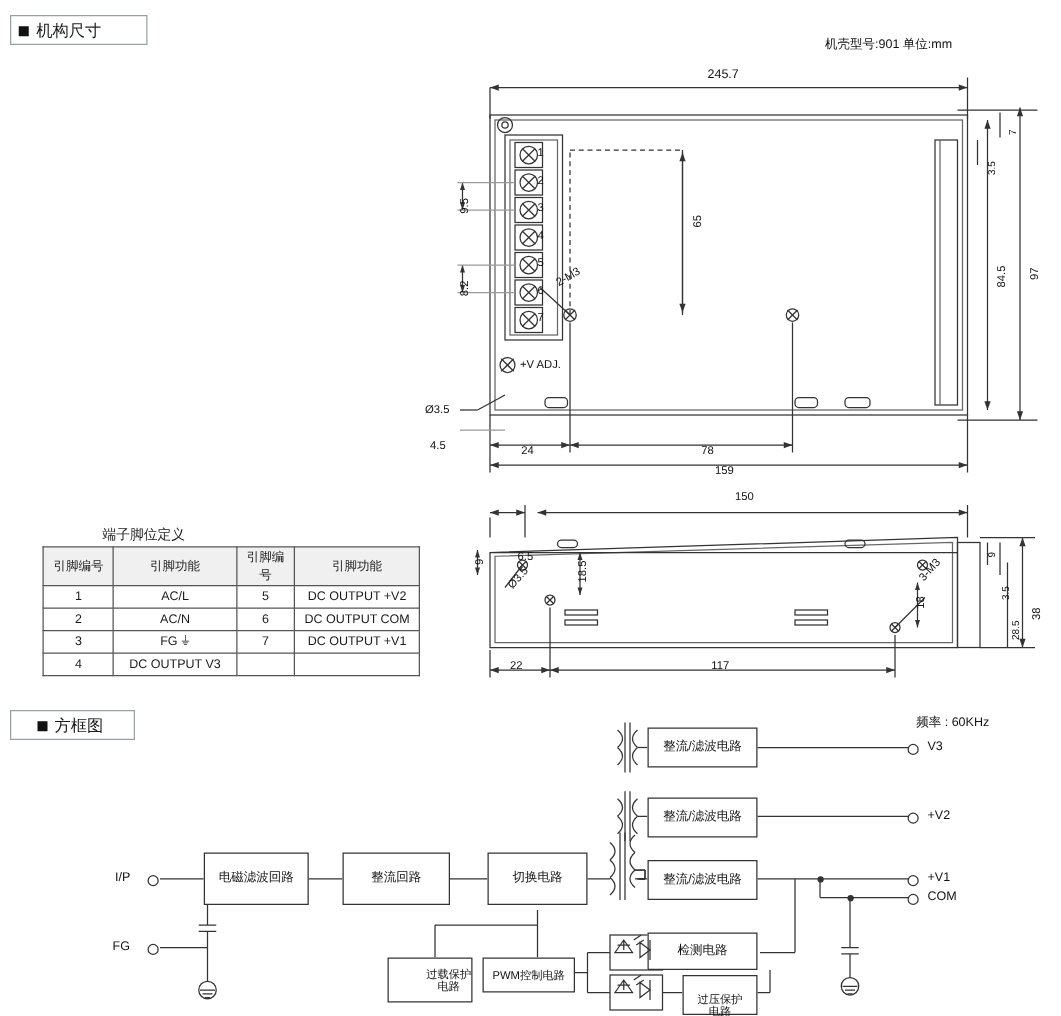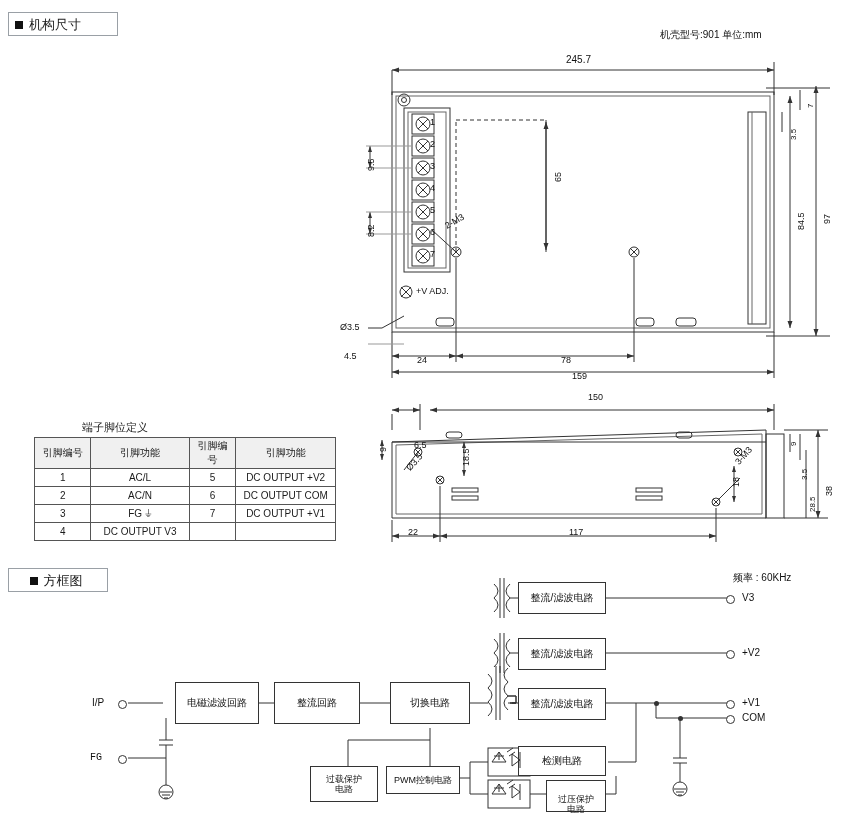--- a/index.html
+++ b/index.html
@@ -465,41 +465,41 @@
     <line x1="348" y1="170" x2="430" y2="170"></line>
 
     <line x1="546" y1="224" x2="530" y2="224"></line>
     <line x1="604" y1="224" x2="616" y2="224"></line>
     <line x1="616" y1="224" x2="616" y2="206"></line>
     <line x1="616" y1="206" x2="616" y2="206"></line>
     <line x1="608" y1="192" x2="608" y2="192"></line>
   </g>
 </svg>
 
-<div class="bbox" style="left:163px;top:682px;width:82px;height:40px;margin-left:12px;">电磁滤波回路</div>
+<div class="bbox" style="left:163px;top:682px;width:82px;height:40px;">电磁滤波回路</div>
 <div class="bbox" style="left:274px;top:682px;width:84px;height:40px;">整流回路</div>
 <div class="bbox" style="left:390px;top:682px;width:78px;height:40px;">切换电路</div>
 <div class="bbox" style="left:518px;top:582px;width:86px;height:30px;">整流/滤波电路</div>
 <div class="bbox" style="left:518px;top:638px;width:86px;height:30px;">整流/滤波电路</div>
 <div class="bbox" style="left:518px;top:688px;width:86px;height:30px;">整流/滤波电路</div>
 <div class="bbox" style="left:518px;top:746px;width:86px;height:28px;">检测电路</div>
 <div class="bbox" style="left:386px;top:766px;width:72px;height:26px;font-size:9px;">PWM控制电路</div>
-<div class="bbox" style="left:310px;top:766px;width:66px;height:34px;font-size:9px;">
+<div class="bbox" style="left:310px;top:766px;width:66px;height:34px;font-size:9px;justify-content:flex-end;">
   <span style="white-space:pre-line;">过载保护
 电路</span>
 </div>
 <div class="bbox" style="left:546px;top:780px;width:58px;height:30px;font-size:9px;">
   <span style="white-space:pre-line;margin-top:16px;">过压保护
 电路</span>
 </div>
 
 <div class="term" style="left:118px;top:700px;"></div>
 <div class="lbl" style="left:92px;top:697px;">I/P</div>
 <div class="term" style="left:118px;top:755px;"></div>
-<div class="lbl" style="left:90px;top:752px;font-family:Liberation Mono, monospace;">FG</div>
+<div class="lbl" style="left:90px;top:752px;">FG</div>
 
 <div class="term" style="left:726px;top:595px;"></div>
 <div class="lbl" style="left:742px;top:592px;">V3</div>
 <div class="term" style="left:726px;top:650px;"></div>
 <div class="lbl" style="left:742px;top:647px;">+V2</div>
 <div class="term" style="left:726px;top:700px;"></div>
 <div class="lbl" style="left:742px;top:697px;">+V1</div>
 <div class="term" style="left:726px;top:715px;"></div>
 <div class="lbl" style="left:742px;top:712px;">COM</div>
 

